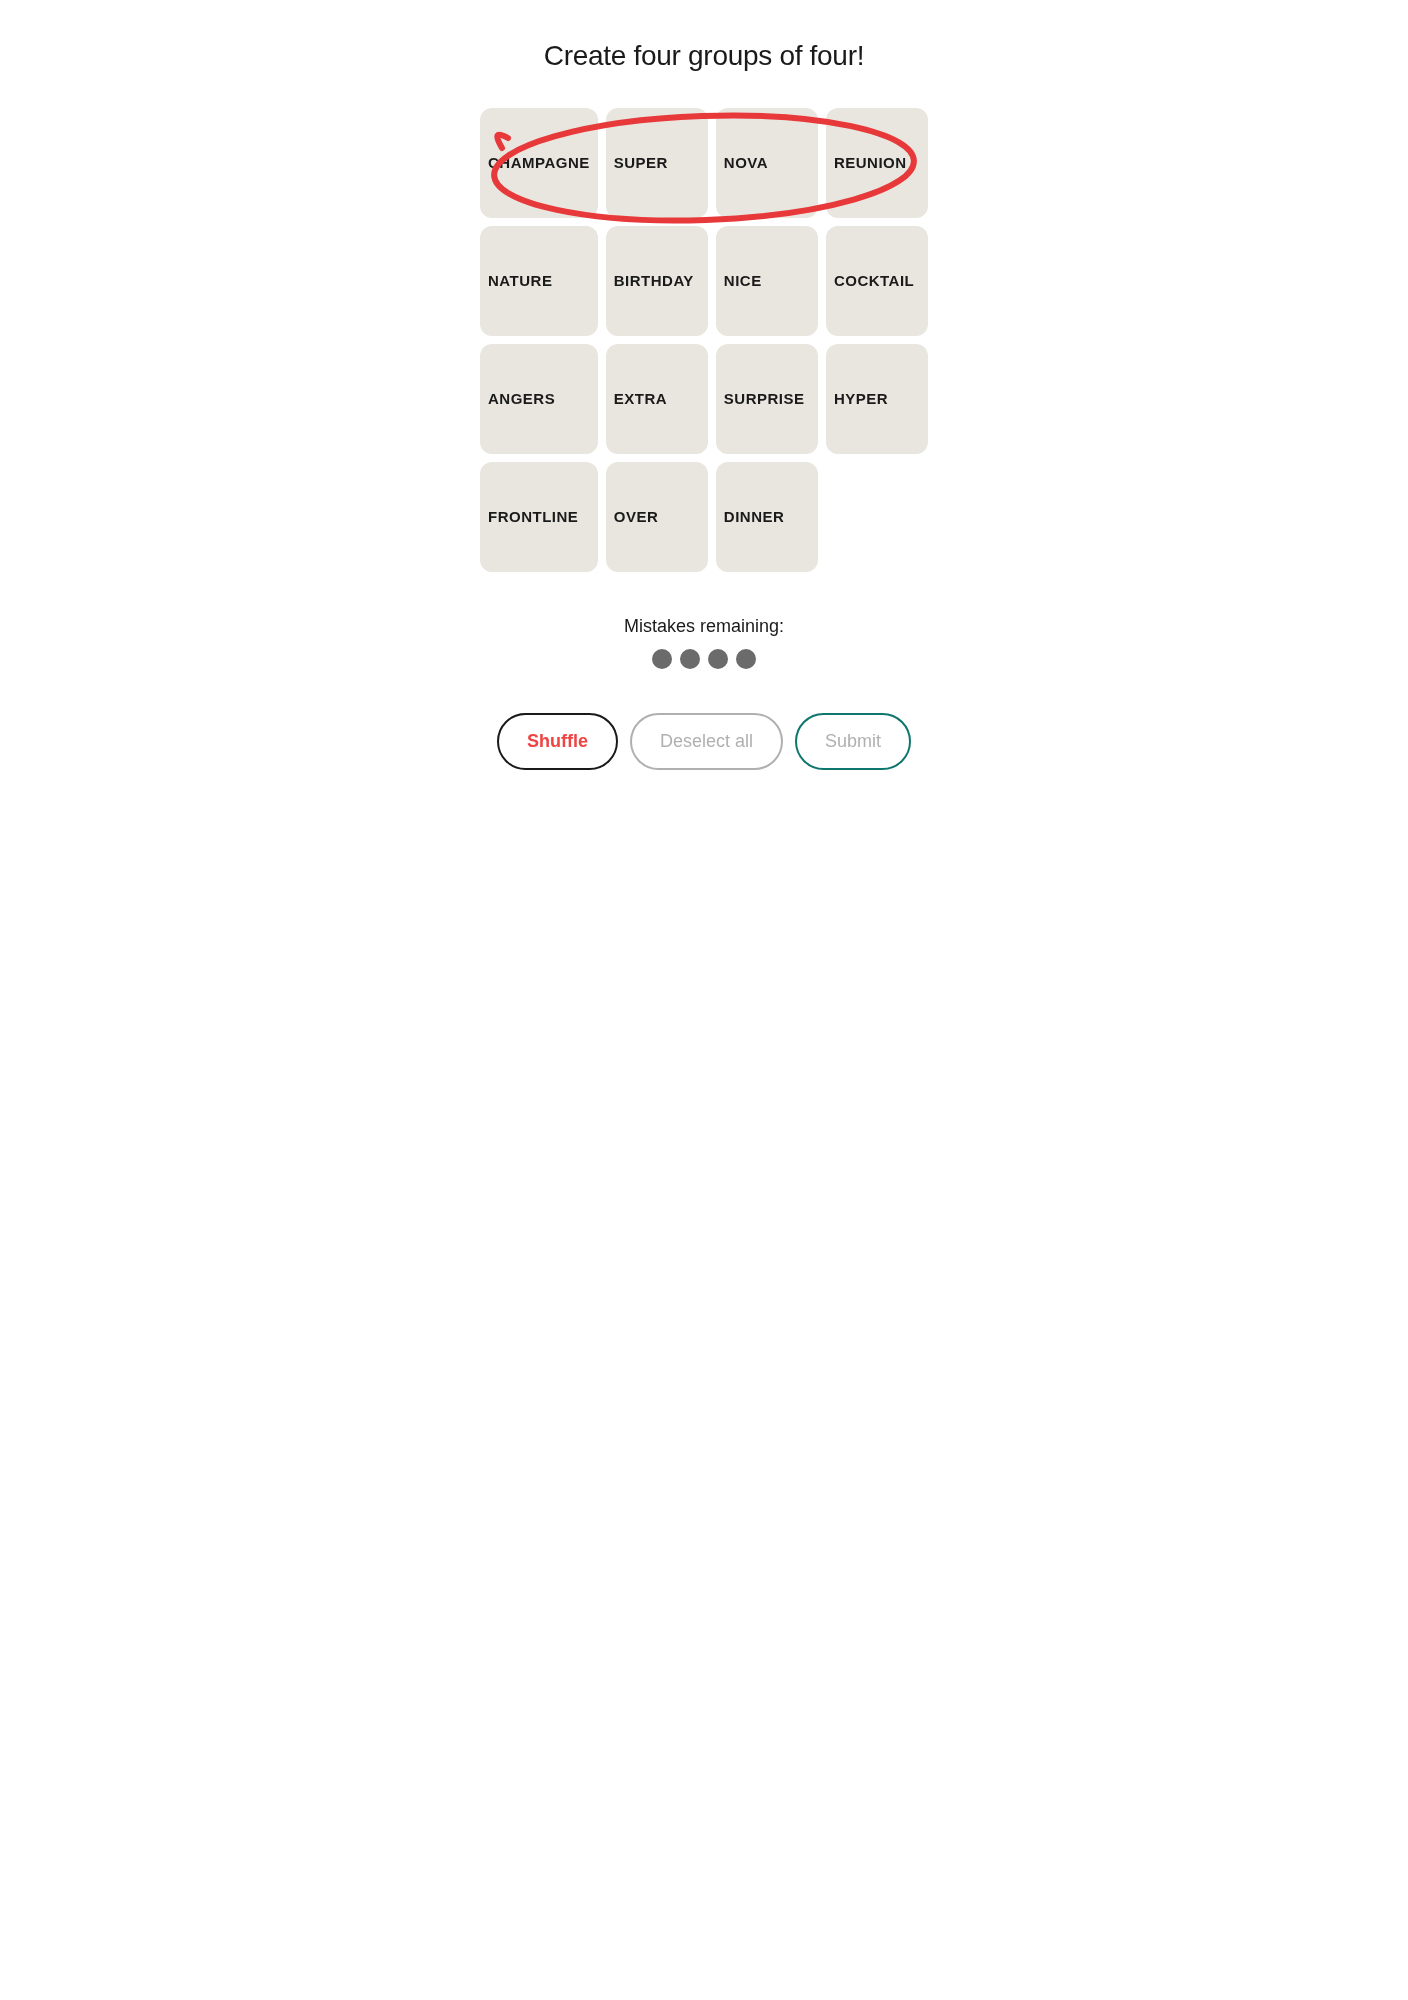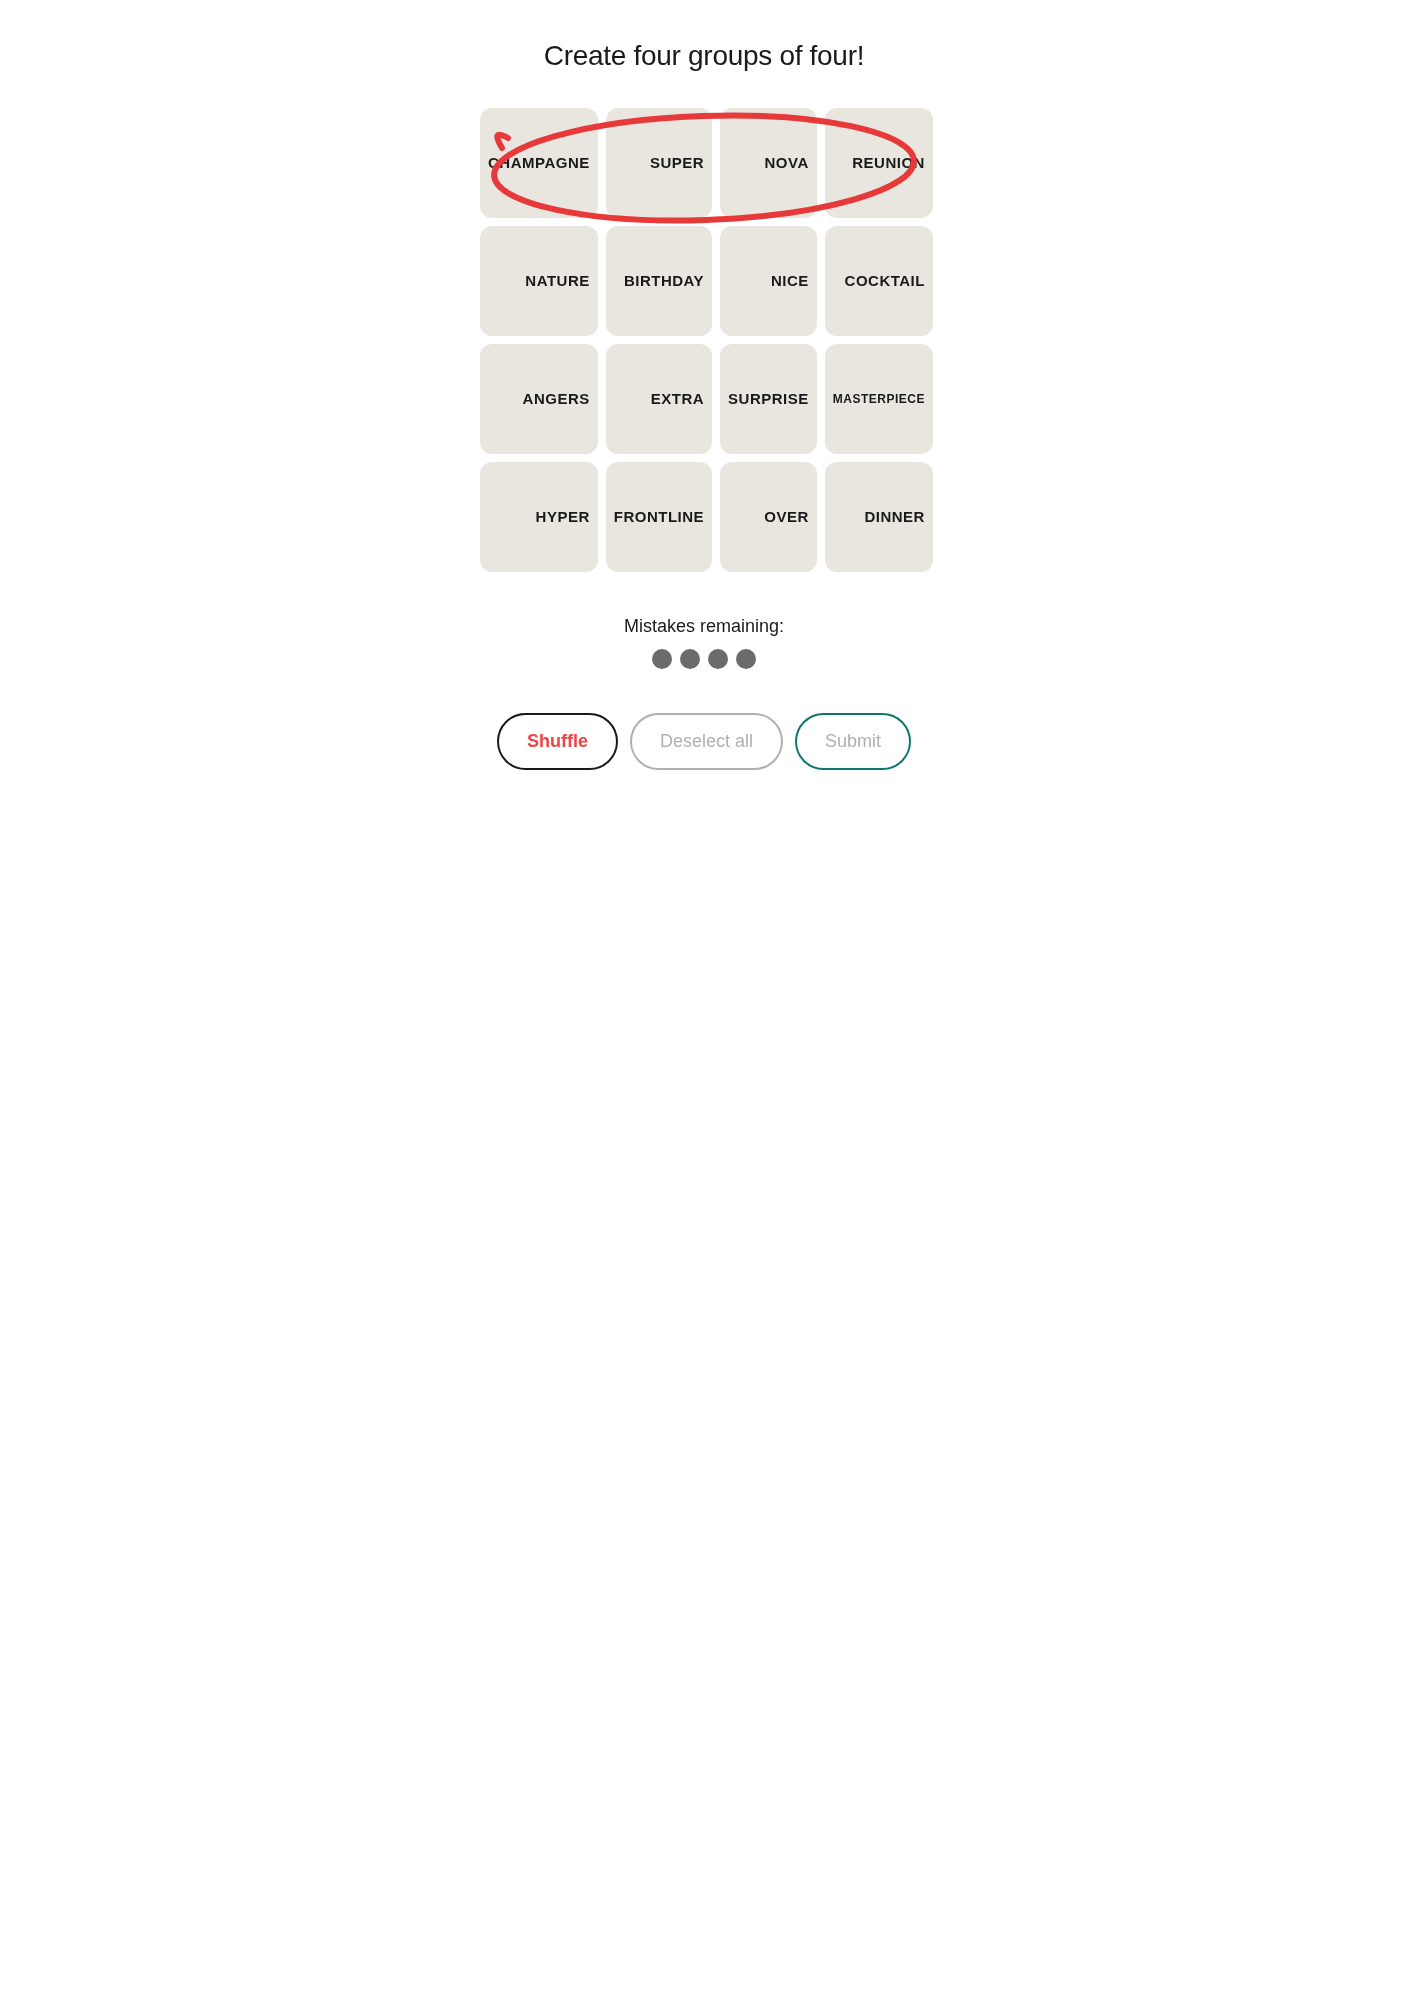--- a/index.html
+++ b/index.html
@@ -48,21 +48,21 @@
       grid-template-columns: repeat(4, 1fr);
       gap: 8px;
       width: 100%;
     }
 
     .tile {
       background: #e8e6df;
       border-radius: 12px;
       display: flex;
       align-items: center;
-      justify-content: flex-end;
+      justify-content: flex-start;
       padding: 16px 8px;
       min-height: 110px;
       cursor: pointer;
       user-select: none;
       text-align: center;
     }
 
     .tile-label {
       font-size: 15px;
       font-weight: 800;
@@ -186,23 +186,20 @@
         <div class="tile">
           <span class="tile-label">ANGERS</span>
         </div>
         <div class="tile">
           <span class="tile-label">EXTRA</span>
         </div>
         <div class="tile">
           <span class="tile-label">SURPRISE</span>
         </div>
         <div class="tile">
-          <span class="tile-label small">MASTERPIECE</span>
-        </div>
-        <div class="tile">
           <span class="tile-label">HYPER</span>
         </div>
         <div class="tile">
           <span class="tile-label">FRONTLINE</span>
         </div>
         <div class="tile">
           <span class="tile-label">OVER</span>
         </div>
         <div class="tile">
           <span class="tile-label">DINNER</span>

